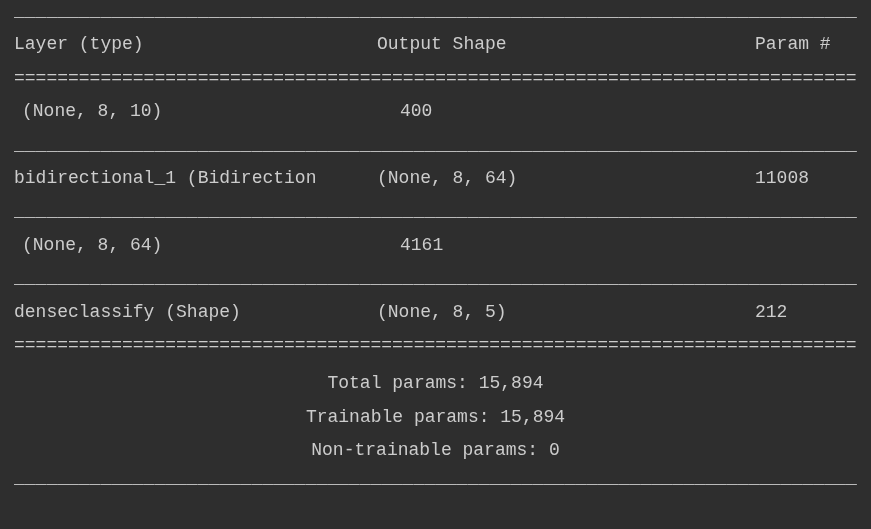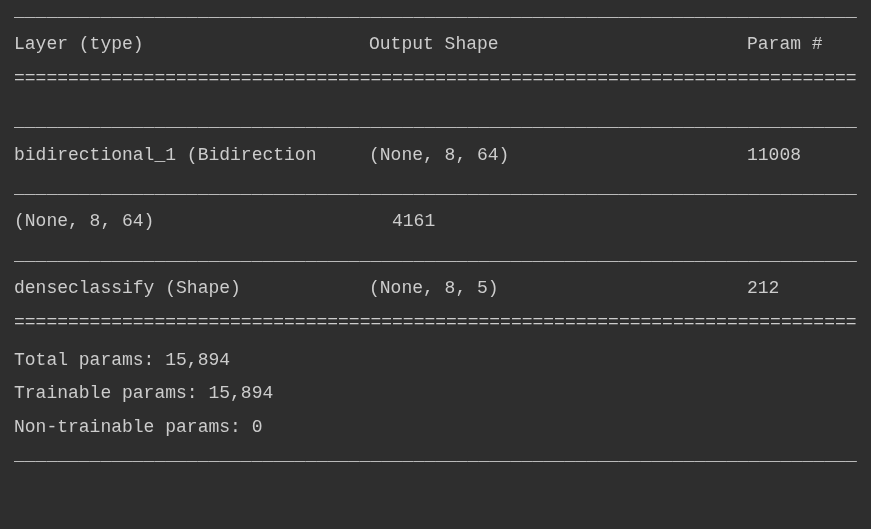--- a/index.html
+++ b/index.html
@@ -38,46 +38,50 @@
       display: flex;
       padding: 10px 0;
     }
     .col-layer {
       width: 355px;
       flex-shrink: 0;
     }
     .col-output {
       width: 350px;
       flex-shrink: 0;
+      margin-left: 8px;
     }
     .col-param {
       flex: 1;
       margin-left: 28px;
     }
     .summary {
       padding-top: 10px;
     }
     .summary-line {
       padding: 5px 0;
+      text-align: center;
     }
   </style>
 </head>
 <body>
 
 <div class="divider-top">_________________________________________________________________________________</div>
 
 <div class="header-row">
   <div class="col-layer">Layer (type)</div>
   <div class="col-output">Output Shape</div>
   <div class="col-param">Param #</div>
 </div>
 
 <div class="divider-double">=================================================================================</div>
 
 <div class="data-row">
+  <div class="col-output">(None, 8, 10)</div>
+  <div class="col-param">400</div>
 </div>
 
 <div class="divider-dashed">_________________________________________________________________________________</div>
 
 <div class="data-row">
   <div class="col-layer">bidirectional_1 (Bidirection</div>
   <div class="col-output">(None, 8, 64)</div>
   <div class="col-param">11008</div>
 </div>
 

